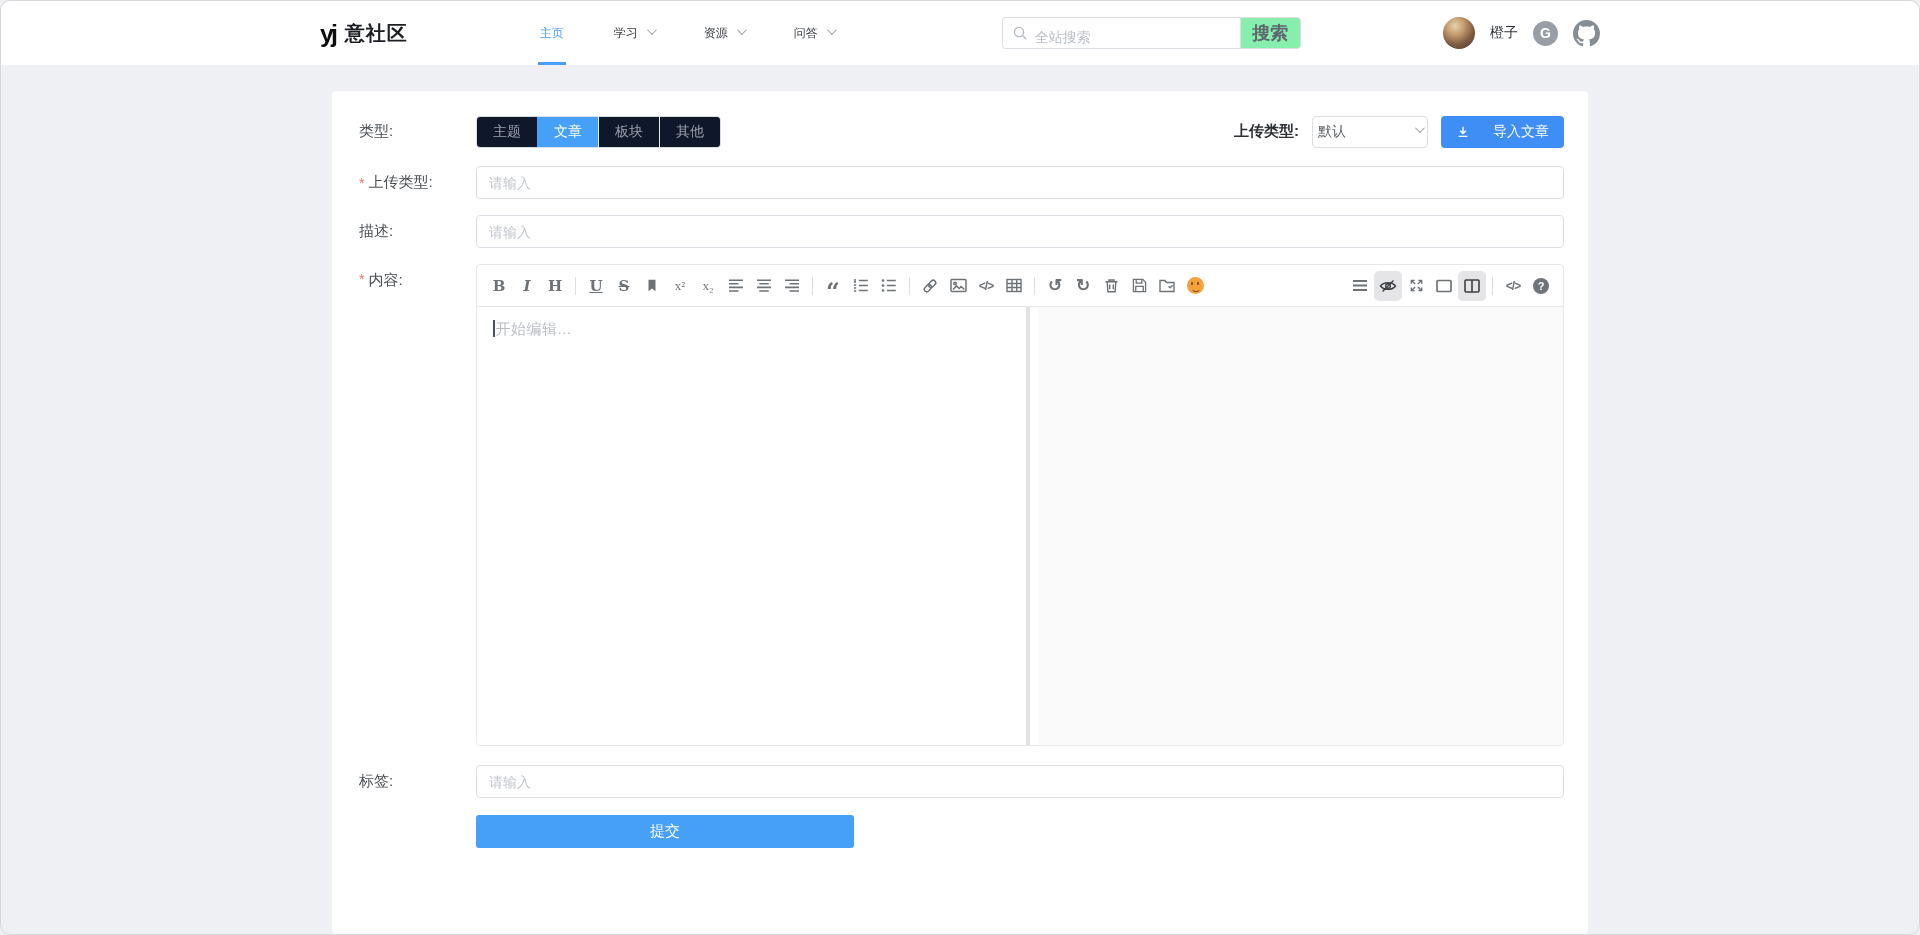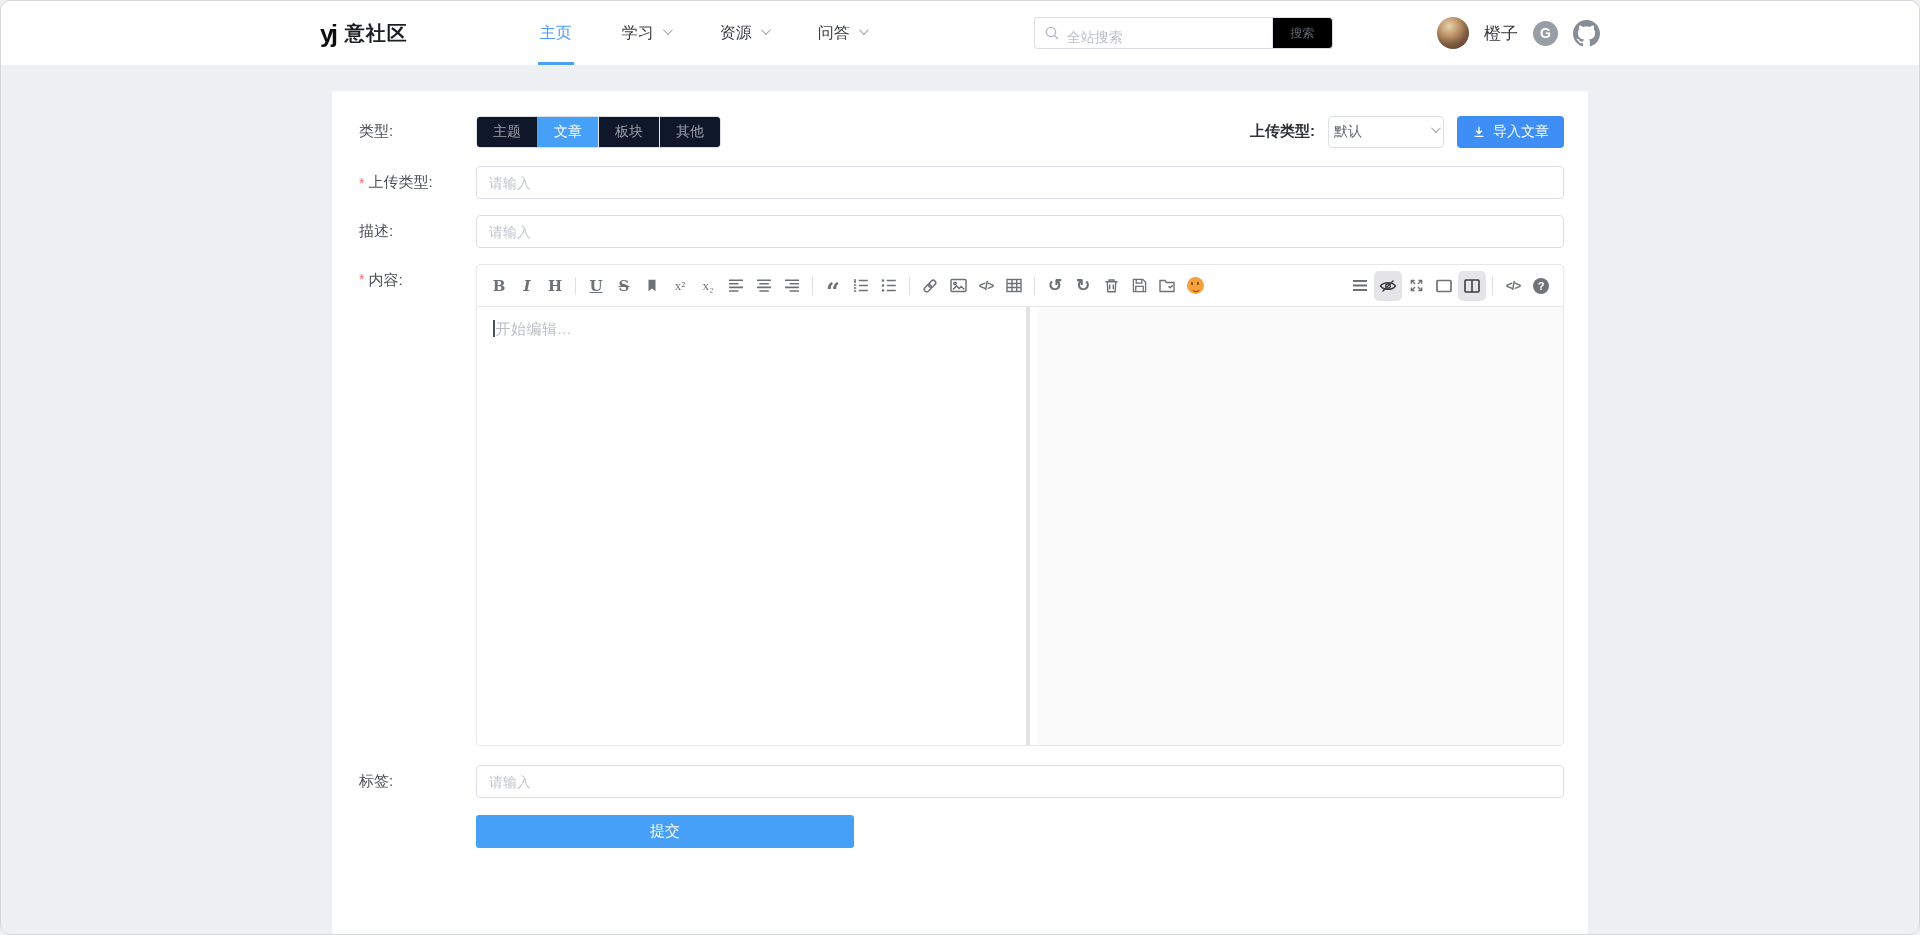--- a/index.html
+++ b/index.html
@@ -12,52 +12,52 @@
     overflow:hidden;
     position:relative;
   }
   
   header { height:64px; background:#fff; }
   .header-inner { width:1280px; height:100%; margin:0 auto; display:flex; align-items:center; }
   .brand { display:flex; align-items:center; gap:10px; cursor:pointer; }
   .logo { font-weight:900; font-size:25px; letter-spacing:-3px; color:#0d0d0d; transform:scaleY(.95); }
   .site-title { font-size:20px; font-weight:bold; color:#1b1e22; letter-spacing:1px; }
   nav { display:flex; align-items:center; gap:50px; margin-left:132px; height:100%; }
-  .nav-item { display:flex; align-items:center; height:100%; font-size:16px; color:#3a3f45; cursor:pointer; position:relative; }
+  .nav-item { display:flex; align-items:center; height:100%; font-size:12px; color:#3a3f45; cursor:pointer; position:relative; }
   .nav-item.active { color:#4b9ef8; }
   .nav-item.active::after { content:""; position:absolute; left:-2px; right:-2px; bottom:0; height:3px; background:#4b9ef8; }
   .chev { width:7px; height:7px; border-right:1.4px solid #9aa0a8; border-bottom:1.4px solid #9aa0a8; transform:rotate(45deg) translateY(-2px); display:inline-block; margin-left:9px; margin-top:-4px; }
   .search-wrap { display:flex; margin-left:168px; height:32px; }
   .search-box { position:relative; width:238px; height:32px; }
   .search-box svg { position:absolute; left:10px; top:8px; }
   .search-input { width:100%; height:100%; border:1px solid #dcdfe6; border-right:none; border-radius:4px 0 0 4px; padding:8px 10px 0 32px; font-size:14px; color:#333; outline:none; background:#fff; }
   .search-input::placeholder { color:#b9bfc7; }
-  .search-btn { width:61px; height:32px; border:1px solid #dcdfe6; background:#000000; color:#5f6670; font-size:12px; border-radius:0 4px 4px 0; cursor:pointer; }
+  .search-btn { width:61px; height:32px; border:1px solid #dcdfe6; background:#86efac; color:#5f6670; font-size:18px; border-radius:0 4px 4px 0; cursor:pointer;font-weight:bold; }
   .user-area { display:flex; align-items:center; margin-left:auto; gap:15px; }
   .avatar { width:32px; height:32px; border-radius:50%; cursor:pointer;
     background: radial-gradient(circle at 38% 28%, #e4d2ae 0%, #c49a6d 30%, #7c5a40 62%, #4e392a 100%); }
-  .username { font-size:17px; color:#2f3338; }
+  .username { font-size:14px; color:#2f3338; }
   .g-logo { width:25px; height:25px; border-radius:50%; background:#989ea5; color:#fff; font-weight:bold; font-size:14px; display:flex; align-items:center; justify-content:center; cursor:pointer; }
   .gh { cursor:pointer; display:flex; }
   
   .card { width:1256px; min-height:843px; margin:26px auto 0; background:#fff; border-radius:4px; padding:24px 24px 0 27px; }
   .form-row { display:flex; margin-bottom:16px; }
   .form-label { flex:0 0 117px; font-size:15px; color:#4a4f55; display:flex; align-items:center; height:33px; }
   .form-label.top { align-items:flex-start; padding-top:7px; height:auto; }
   .req { color:#f56c6c; font-style:normal; margin-right:4px; font-size:14px; }
   .row-content { flex:1; }
   .flex-between { display:flex; align-items:center; justify-content:space-between; }
   .segmented { display:inline-flex; border:1px solid #dcdfe6; border-radius:4px; overflow:hidden; background:#fff; height:32px; }
   .segmented button { padding:0 16px; background:#0f172a; border:none; border-left:1px solid #e6e9ee; color:#9ba1a9; font-size:14px; cursor:pointer; }
   .segmented button:first-child { border-left:none; }
   .segmented button.active { background:#47a0f8; color:#fff; border-left-color:#47a0f8; }
   .upload-group { display:flex; align-items:center; gap:13px; }
   .upload-label { font-size:15px; font-weight:600; color:#2e3236; }
   .select { width:116px; height:32px; border:1px solid #dcdfe6; border-radius:4px; display:flex; align-items:center; justify-content:space-between; padding:0 5px; font-size:14px; color:#5e646b; cursor:pointer; background:#fff; }
-  .btn-import { height:32px; background:#3e8ef6; border:none; border-radius:4px; color:#fff; font-size:14px; padding:0 15px; display:flex; align-items:center; gap:7px; cursor:pointer; }
+  .btn-import { height:32px; background:#3e8ef6; border:none; border-radius:4px; color:#fff; font-size:14px; padding:0 15px; display:flex; align-items:center; gap:23px; cursor:pointer; }
   .text-input { width:100%; height:33px; border:1px solid #dcdfe6; border-radius:4px; padding:8px 12px; font-size:14px; color:#333; outline:none; }
   .text-input::placeholder { color:#c1c6cd; }
   
   .editor { border:1px solid #e7e8ea; border-radius:4px; background:#fff; overflow:hidden; }
   .toolbar { height:42px; display:flex; align-items:center; padding:0 8px; border-bottom:1px solid #e8e8ea; }
   .tb { min-width:28px; height:30px; border:none; background:transparent; display:flex; align-items:center; justify-content:center; color:#6d7277; cursor:pointer; border-radius:5px; padding:0 3px; }
   .tb.active { background:#e5e5e7; color:#3c4044; }
   .sep { width:1px; height:18px; background:#dddfe3; margin:0 6px; flex:0 0 1px; }
   .glyph-serif { font-family:"DejaVu Serif","Liberation Serif",serif; font-size:15px; font-weight:600; }
   .it { font-style:italic; } .un { text-decoration:underline; } .st { text-decoration:line-through; }

